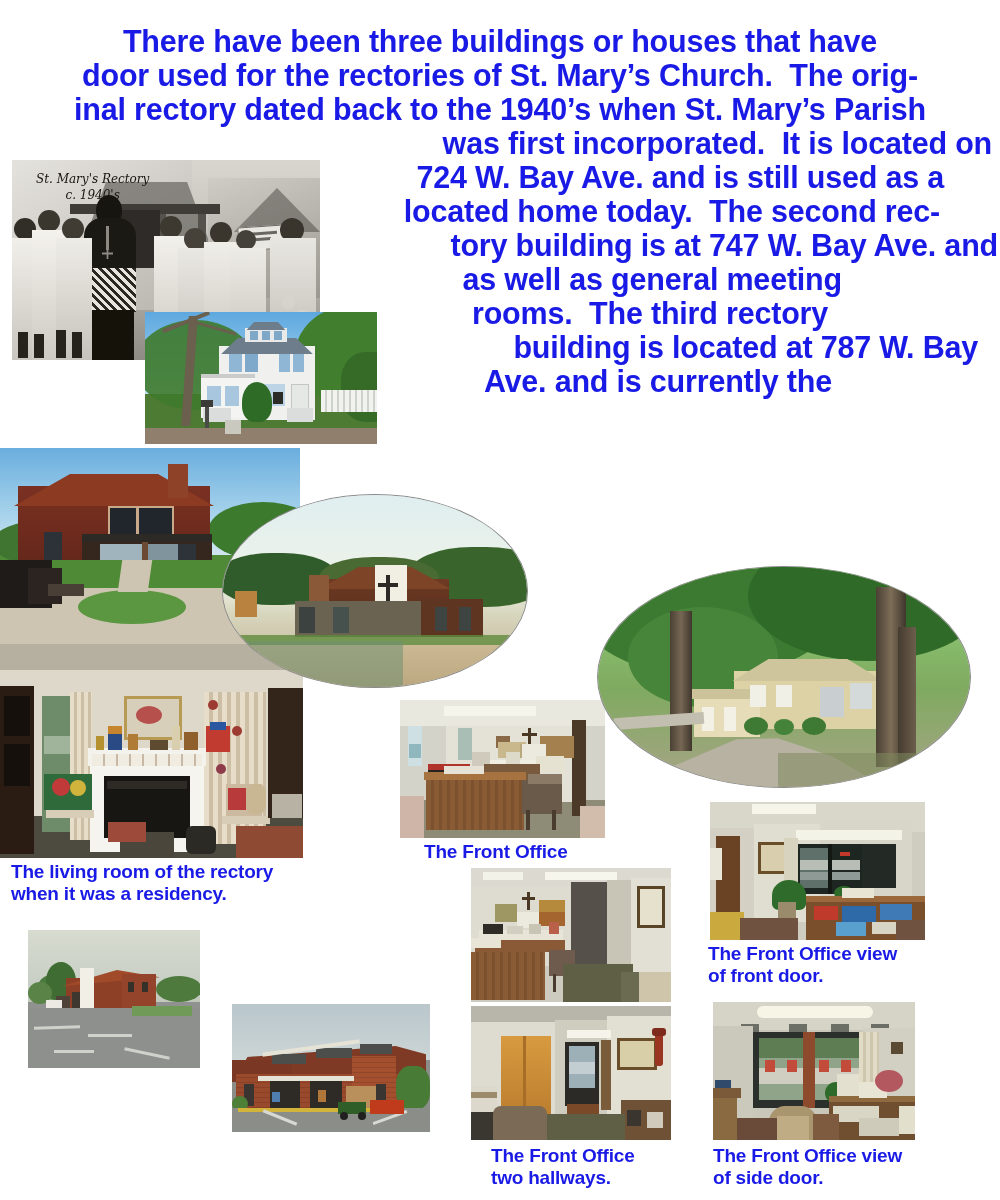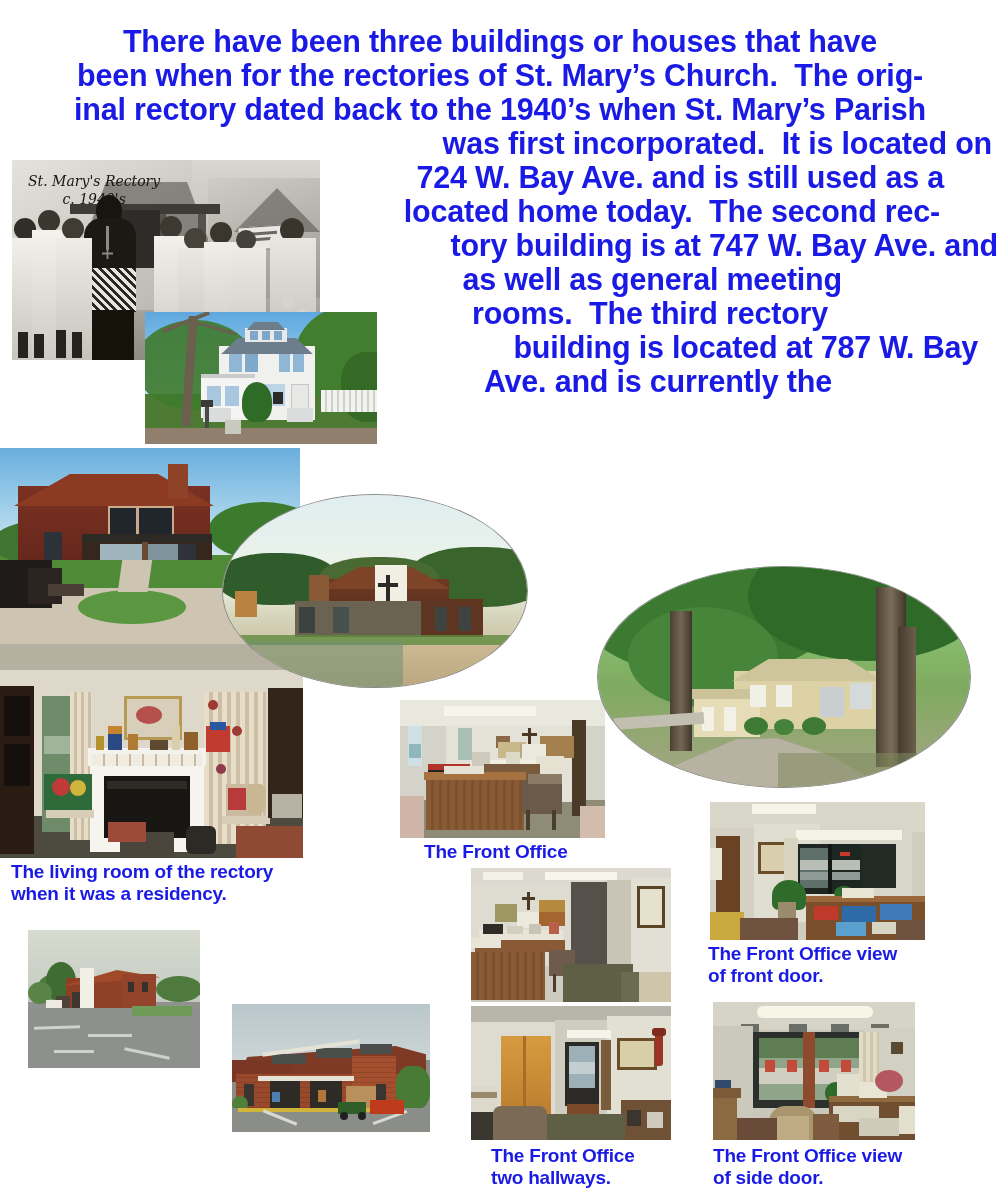--- a/index.html
+++ b/index.html
@@ -80,21 +80,21 @@
     <div class="bx" style="left:218px;top:88px;width:36px;height:112px;background:linear-gradient(180deg,#edebe5,#c5c2bc);"></div>
     <div class="bx" style="left:268px;top:58px;width:24px;height:24px;border-radius:50%;background:#39352d;"></div>
     <div class="bx" style="left:258px;top:78px;width:46px;height:122px;background:linear-gradient(180deg,#e8e6e0,#bfbcb6);"></div>
     <div class="bx" style="left:258px;top:124px;width:46px;height:46px;background:radial-gradient(circle at 40% 40%,#d8d5cf 0 6px,transparent 7px),radial-gradient(circle at 70% 70%,#d8d5cf 0 6px,transparent 7px);opacity:.8;"></div>
 
     <div class="bx" style="left:6px;top:172px;width:10px;height:26px;background:#26231d;"></div>
     <div class="bx" style="left:22px;top:174px;width:10px;height:24px;background:#26231d;"></div>
     <div class="bx" style="left:44px;top:170px;width:10px;height:28px;background:#26231d;"></div>
     <div class="bx" style="left:60px;top:172px;width:10px;height:26px;background:#26231d;"></div>
 
-    <div style="position:absolute;left:16px;top:12px;color:#17150f;font-family:'DejaVu Serif',serif;font-style:italic;font-size:14px;line-height:1.3;text-align:center;">
+    <div style="position:absolute;left:24px;top:12px;color:#17150f;font-family:'DejaVu Serif',serif;font-style:italic;font-size:12px;line-height:1.3;text-align:center;">
       <span>St. Mary's Rectory</span><br>
       <span>c. 1940's</span>
     </div>
   </div>
 
   <div class="ph" style="left:145px;top:312px;width:232px;height:132px;z-index:12;">
     <div class="bx" style="left:0;top:0;width:100%;height:70%;background:linear-gradient(180deg,#5ea8df 0%,#9fd0ef 70%,#cfe7f5 100%);"></div>
     <div class="bx" style="left:0;top:62%;width:100%;height:38%;background:#4d7b33;"></div>
     <div class="bx" style="left:0;top:88%;width:100%;height:12%;background:#8f7f6c;"></div>
 
@@ -546,21 +546,21 @@
     <div class="bx" style="left:0;top:86px;width:28px;height:10px;background:#7a5a38;"></div>
     <div class="bx" style="left:2px;top:78px;width:16px;height:8px;background:#2f4a6a;"></div>
     <div class="bx" style="left:0;top:96px;width:24px;height:42px;background:#8a6a40;"></div>
 
     <div class="bx" style="left:24px;top:116px;width:40px;height:22px;background:#6a4a38;"></div>
     <div class="bx" style="left:100px;top:112px;width:26px;height:26px;background:#7e5a3e;"></div>
   </div>
 
   <div class="story">
     <span class="ln c">There have been three buildings or houses that have</span>
-    <span class="ln c">been when for the rectories of St. Mary’s Church.  The orig-</span>
+    <span class="ln c">door used for the rectories of St. Mary’s Church.  The orig-</span>
     <span class="ln c">inal rectory dated back to the 1940’s when St. Mary’s Parish</span>
     <span class="ln r" style="padding-right:8px;">was first incorporated.  It is located on</span>
     <span class="ln r" style="padding-right:56px;">724 W. Bay Ave. and is still used as a</span>
     <span class="ln r" style="padding-right:60px;">located home today.  The second rec-</span>
     <span class="ln r" style="padding-right:2px;">tory building is at 747 W. Bay Ave. and</span>
     <span class="ln r" style="padding-right:158px;">as well as general meeting</span>
     <span class="ln r" style="padding-right:172px;">rooms.  The third rectory</span>
     <span class="ln r" style="padding-right:22px;">building is located at 787 W. Bay</span>
     <span class="ln r" style="padding-right:168px;">Ave. and is currently the</span>
   </div>

